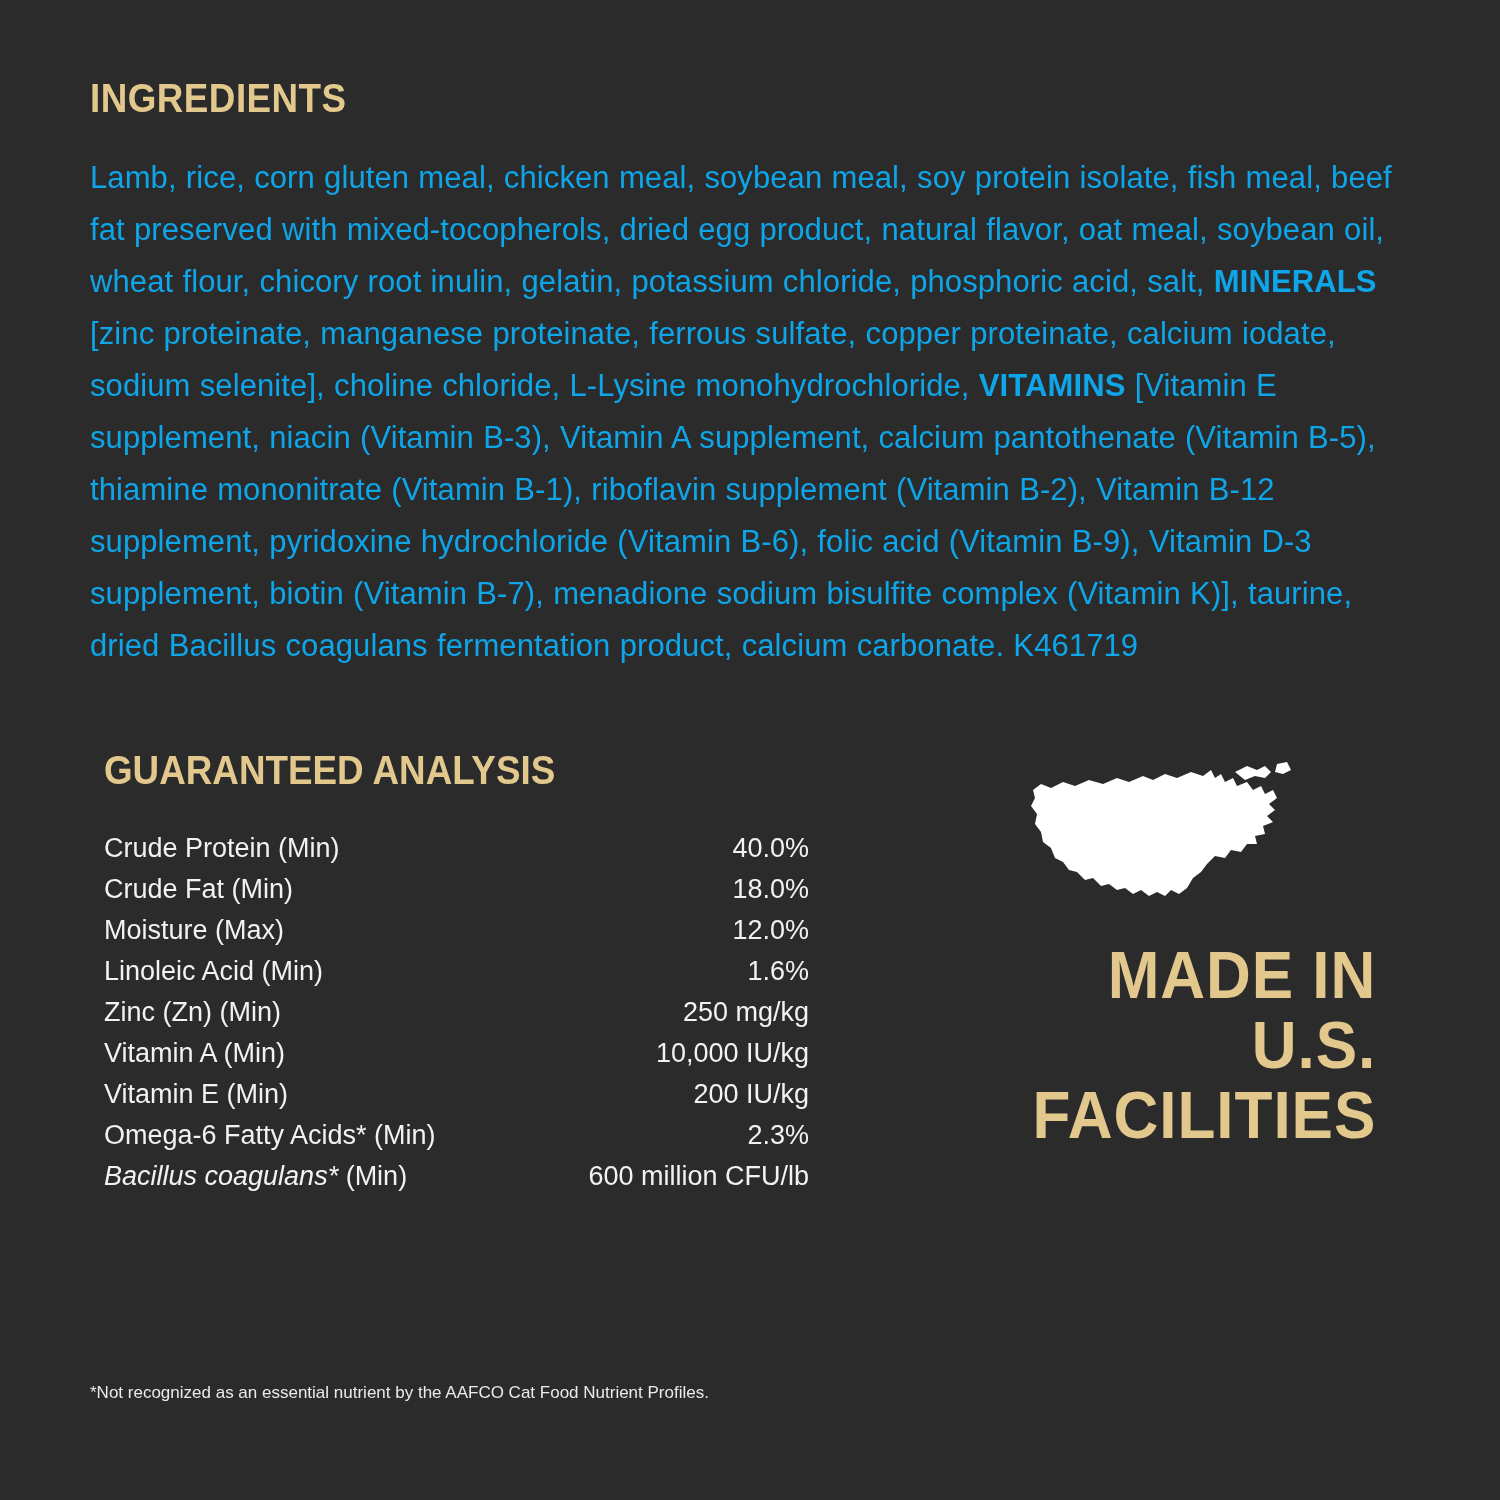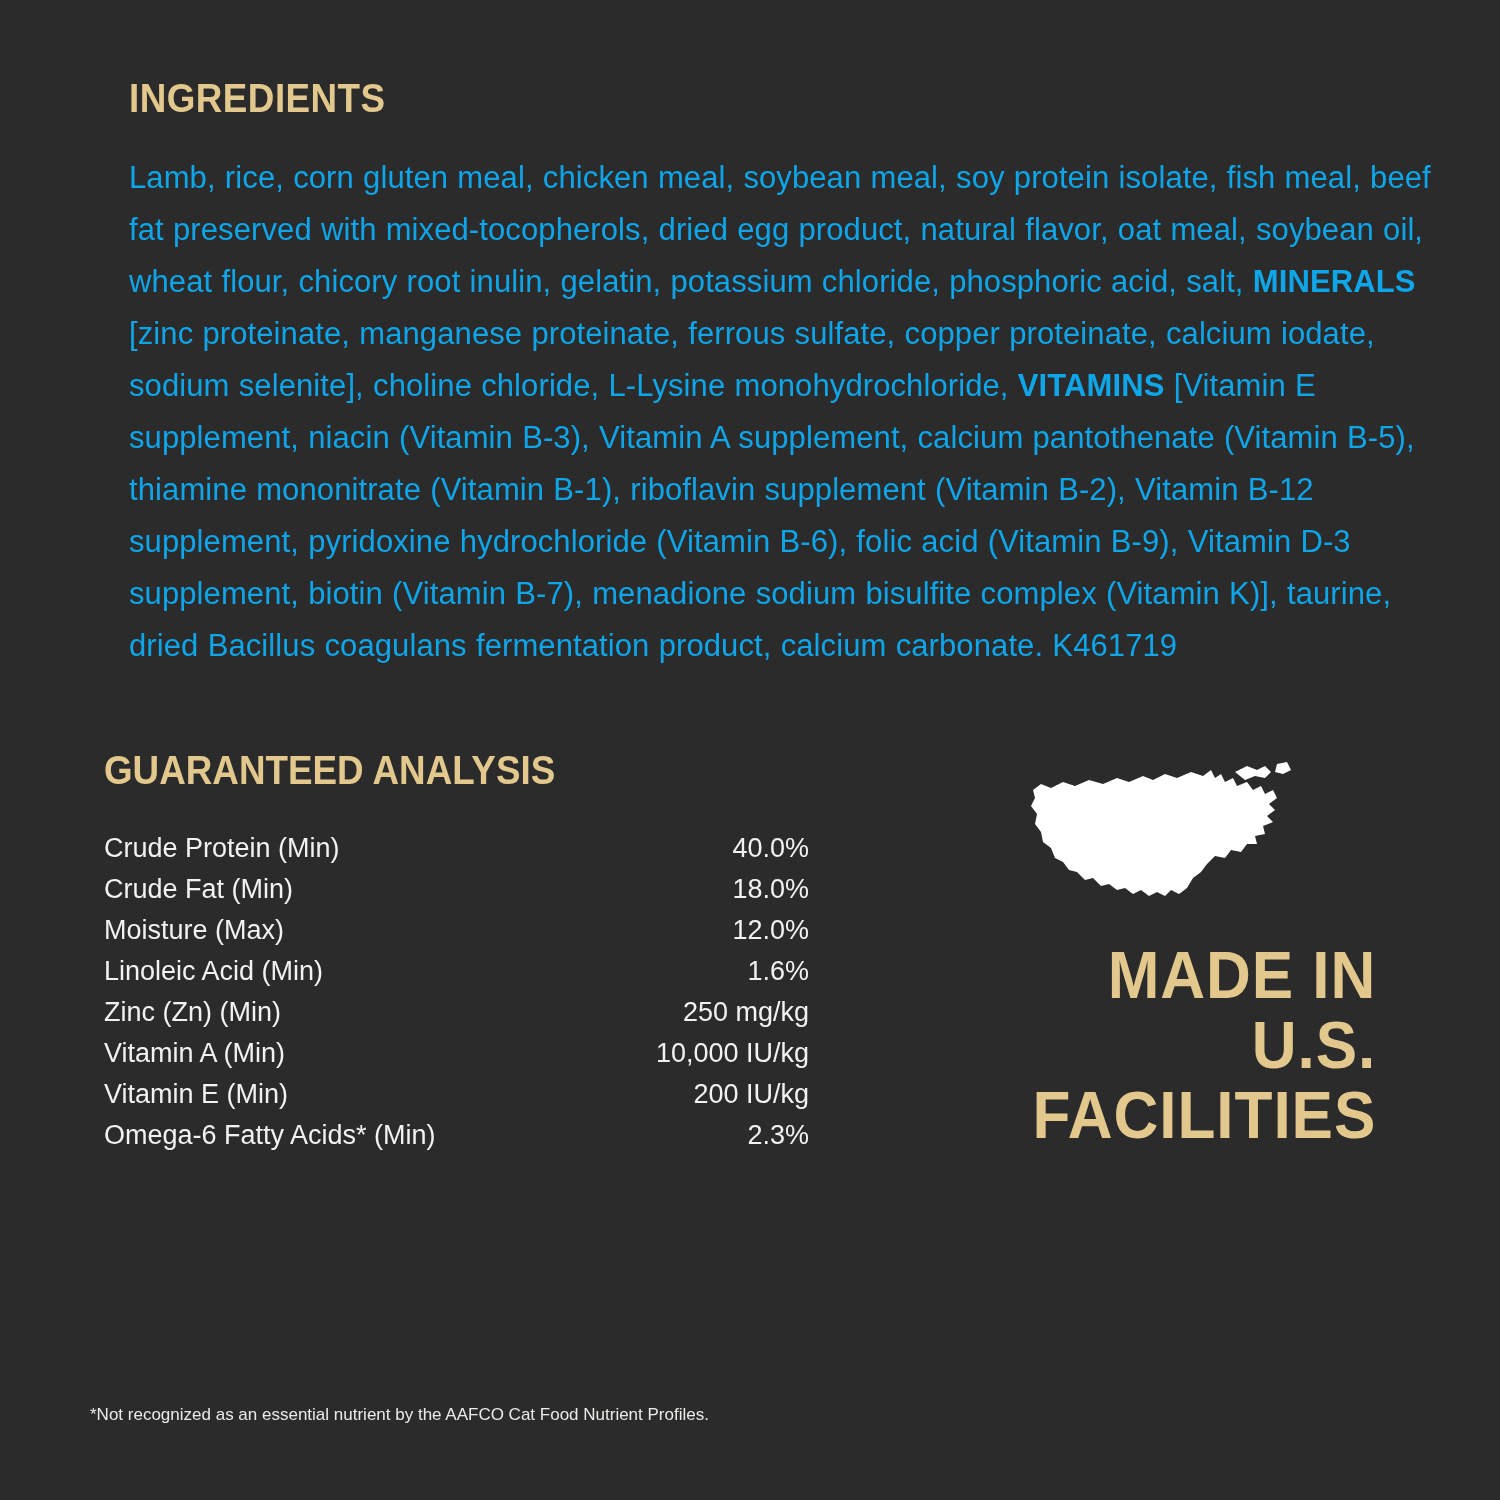--- a/index.html
+++ b/index.html
@@ -20,21 +20,20 @@
     background: #2b2b2b;
     box-sizing: border-box;
   }
 
   
   .ingredients-section {
     position: absolute;
     left: 90px;
     top: 78px;
     width: 1320px;
-    margin-left: 39px;
   }
   .section-heading {
     color: #e3c88d;
     font-size: 40px;
     font-weight: bold;
     letter-spacing: 0.5px;
     line-height: 1;
     margin: 0 0 34px 0;
     font-family: "Liberation Sans Narrow", "Liberation Sans", sans-serif;
     transform: scaleX(0.92);
@@ -95,21 +94,20 @@
   }
 
   
   .footnote {
     position: absolute;
     left: 90px;
     top: 1382px;
     color: #eceae6;
     font-size: 17px;
     line-height: 22px;
-    margin-top: 22px;
   }
 
   
   .madein {
     position: absolute;
     left: 930px;
     top: 760px;
     width: 460px;
     text-align: right;
   }
@@ -168,20 +166,24 @@
           <td class="label">Vitamin A (Min)</td>
           <td class="value">10,000 IU/kg</td>
         </tr>
         <tr>
           <td class="label">Vitamin E (Min)</td>
           <td class="value">200 IU/kg</td>
         </tr>
         <tr>
           <td class="label">Omega-6 Fatty Acids* (Min)</td>
           <td class="value">2.3%</td>
+        </tr>
+        <tr class="italic">
+          <td class="label"><span>Bacillus coagulans*</span><span class="nonitalic"> (Min)</span></td>
+          <td class="value">600 million CFU/lb</td>
         </tr>
       </tbody>
     </table>
   </section>
 
   <div class="footnote">*Not recognized as an essential nutrient by the AAFCO Cat Food Nutrient Profiles.</div>
 
   <div class="madein">
     <svg class="us-map" width="270" height="170" viewBox="0 0 270 170" aria-hidden="true">
       <path fill="#ffffff" d="M8,30 L16,24 L26,28 L38,22 L50,26 L64,20 L78,24 L92,18 L104,22 L118,16 L128,20 L140,14 L152,18 L166,12 L178,16 L186,10 L190,18 L196,14 L200,22 L208,18 L212,26 L222,22 L228,30 L236,26 L240,34 L248,30 L252,38 L244,44 L250,50 L242,56 L248,62 L238,66 L240,74 L230,76 L232,84 L222,84 L216,92 L206,90 L200,98 L190,96 L182,104 L176,112 L168,118 L162,128 L154,134 L146,130 L140,136 L132,132 L124,136 L116,130 L108,134 L100,128 L92,130 L84,124 L76,126 L68,118 L60,120 L52,112 L44,110 L38,102 L30,98 L26,88 L18,82 L16,72 L10,64 L12,54 L6,46 L10,38 Z"></path>

